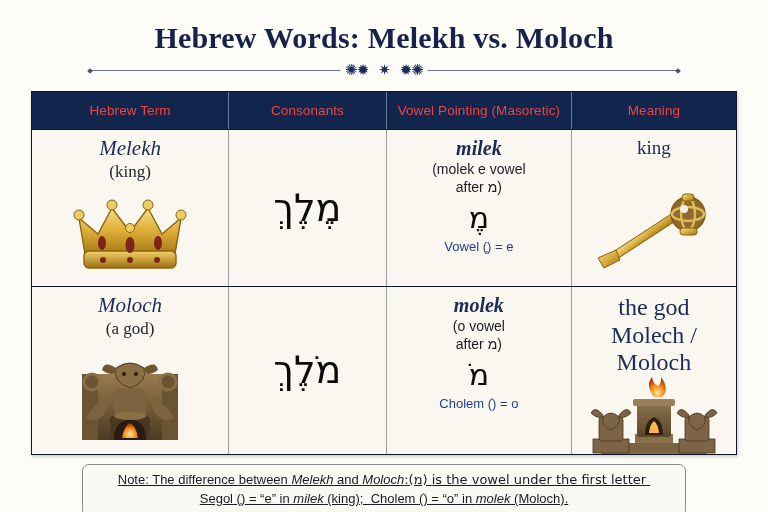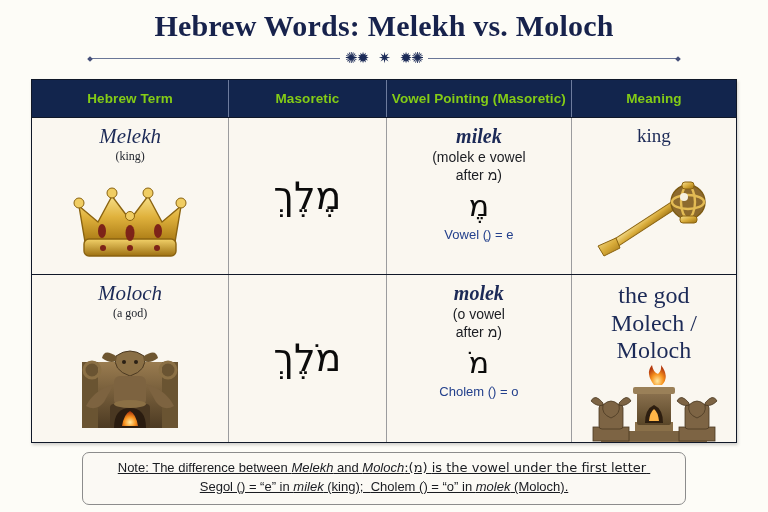--- a/index.html
+++ b/index.html
@@ -12,20 +12,21 @@
     background: #fdfcf7;
     font-family: "Liberation Serif", "DejaVu Serif", serif;
     overflow: hidden;
   }
   .page {
     position: relative;
     width: 768px;
     height: 392px;
     box-sizing: border-box;
     background: #fdfcf7;
+    margin-top: 12px;
   }
 
   
   .title-area {
     padding-top: 9px;
     text-align: center;
   }
   .page-title {
     font-family: "Liberation Serif", "DejaVu Serif", serif;
     font-size: 30px;
@@ -78,24 +79,24 @@
     box-sizing: border-box;
     background: #faf7f0;
     box-shadow: 1px 2px 3px rgba(0,0,0,0.18);
   }
   .thead {
     display: flex;
     background: #12254d;
     height: 37px;
   }
   .th {
-    color: #84cc16;
+    color: #ef4444;
     font-family: "Liberation Sans", "DejaVu Sans", sans-serif;
     font-size: 13.5px;
-    font-weight: bold;
+    font-weight: normal;
     display: flex;
     align-items: center;
     justify-content: center;
     box-sizing: border-box;
     text-align: center;
     border-right: 1px solid #6d7c9e;
     letter-spacing: 0.1px;
   }
   .th:last-child { border-right: none; }
 
@@ -127,21 +128,21 @@
   
   .term-name {
     font-family: "Liberation Serif", "DejaVu Serif", serif;
     font-style: italic;
     font-size: 21px;
     color: #1c2a57;
     line-height: 1.1;
   }
   .term-gloss {
     font-family: "Liberation Serif", "DejaVu Serif", serif;
-    font-size: 12px;
+    font-size: 17px;
     color: #22262e;
     line-height: 1.25;
     margin-top: 1px;
   }
 
   
   .hebrew-big {
     font-family: "DejaVu Sans", "Liberation Sans", sans-serif;
     font-size: 38px;
     color: #0b0b0b;
@@ -238,21 +239,21 @@
       <div class="orn-mark">✷</div>
       <div class="orn-mark">✹✺</div>
       <div class="orn-line right"></div>
     </div>
   </div>
 
   <div class="table">
 
     <div class="thead">
       <div class="th col1">Hebrew Term</div>
-      <div class="th col2">Masoretic</div>
+      <div class="th col2">Consonants</div>
       <div class="th col3">Vowel Pointing (Masoretic)</div>
       <div class="th col4">Meaning</div>
     </div>
 
     <div class="trow row-melekh">
 
       <div class="td col1">
         <div class="term-name">Melekh</div>
         <div class="term-gloss">(king)</div>
         <div class="art">

